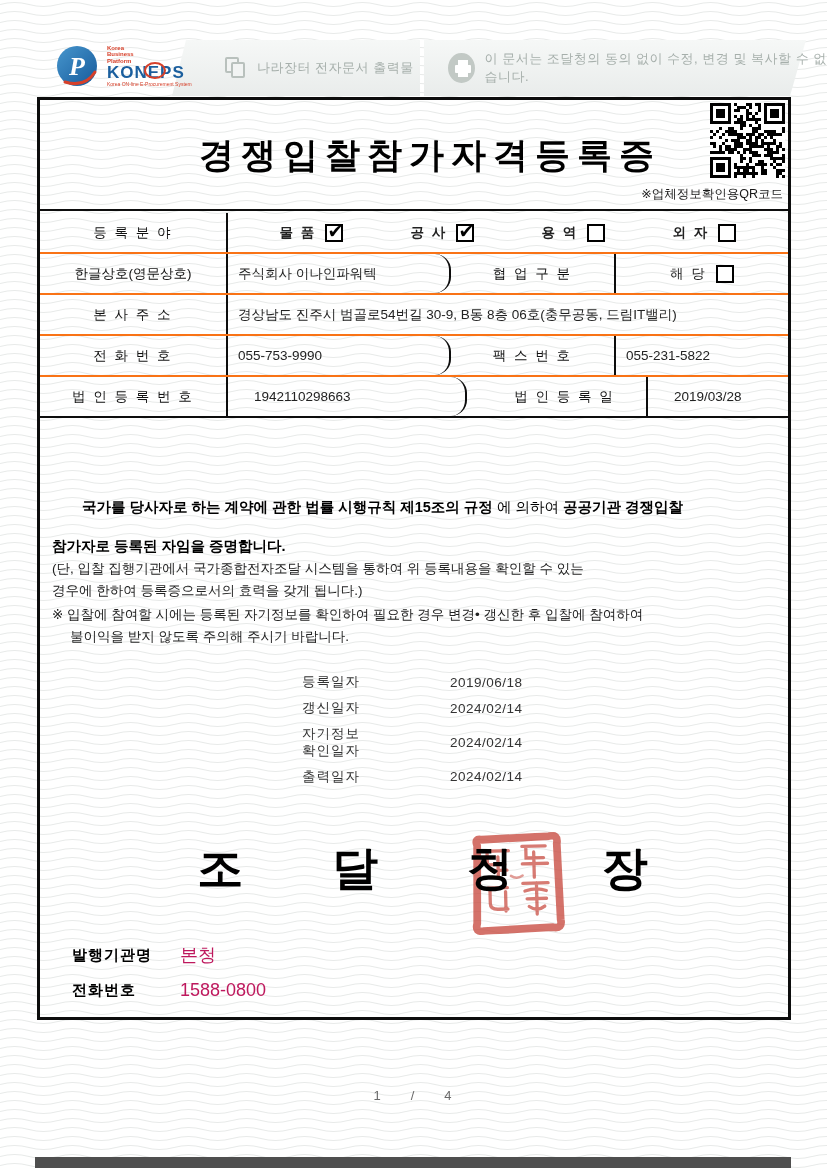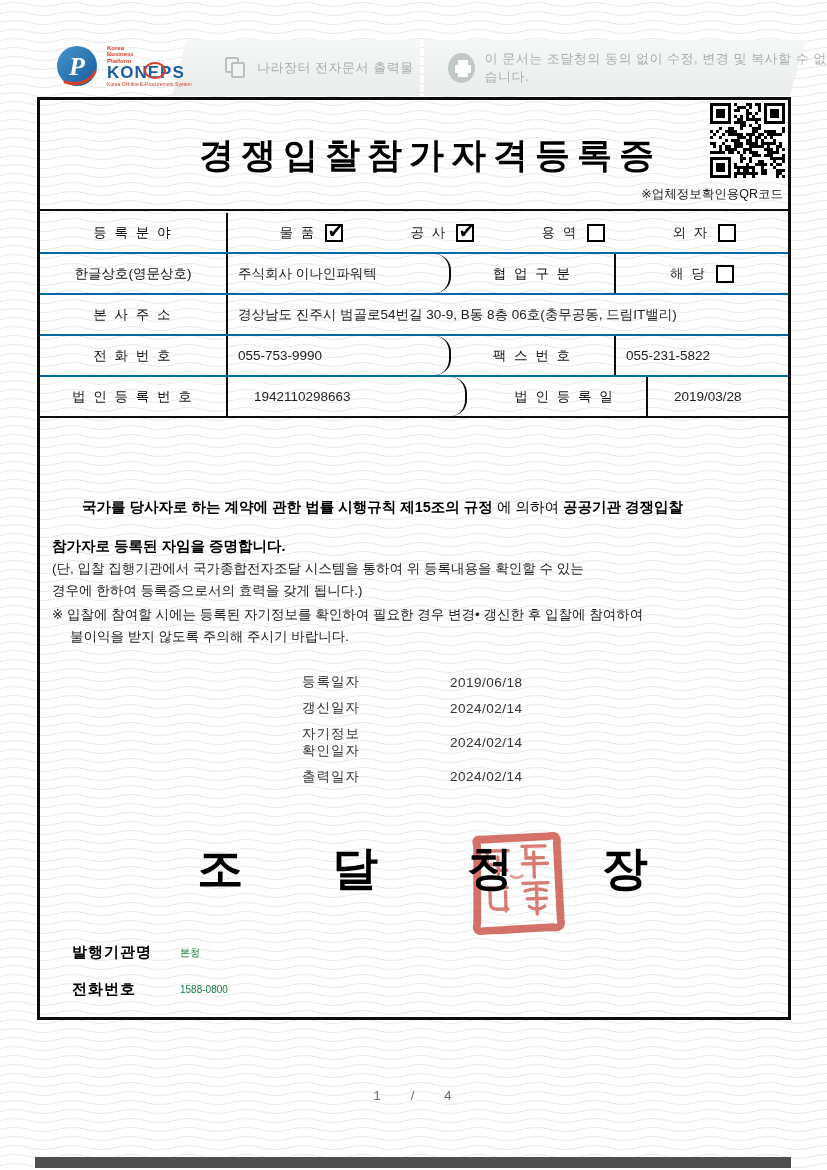--- a/index.html
+++ b/index.html
@@ -37,21 +37,21 @@
   
   .doc-box { position:absolute; left:37px; top:97px; width:754px; height:923px; border:3px solid #0d0d0d; background:transparent; z-index:1; }
 
   .title-sec { position:relative; height:111px; border-bottom:2px solid #0d0d0d; }
   .doc-title { text-align:center; padding-top:32px; font-size:35px; font-weight:bold; letter-spacing:7px; color:#000;padding-left:32px; }
   .qr-wrap { position:absolute; right:3px; top:3px; width:75px; height:75px; background:#fff; }
   .qr-caption { position:absolute; right:5px; top:86px; font-size:12.5px; color:#1a1a1a; }
 
   
   .tbl { position:absolute; left:0; top:113px; width:748px; }
-  .trow { display:flex; border-bottom:2px solid #0369a1; height:41px; align-items:stretch; }
+  .trow { display:flex; border-bottom:2px solid #f97316; height:41px; align-items:stretch; }
   .trow:last-child { border-bottom:none;gap:16px; }
   .tcell { display:flex; align-items:center; font-size:13.5px; padding:0 10px; border-right:2px solid #0d0d0d; }
   .tcell:last-child { border-right:none; }
   .tlabel { justify-content:center; text-align:center; letter-spacing:2px; color:#111; }
   .c1 { width:188px; flex:none; }
   .c2 { width:223px; flex:none;border-radius:16px; }
   .c3 { width:165px; flex:none; justify-content:center; letter-spacing:2px; }
   .c4 { flex:1; }
   .span-rest { flex:1; }
   .chk-group { flex:1; display:flex; justify-content:space-around; align-items:center; padding:0 18px; }
@@ -71,21 +71,21 @@
   .dates { position:absolute; top:215px; left:262px; width:330px; }
   .date-row { display:flex; margin-bottom:9px; align-items:center; }
   .date-label { width:148px; font-size:13.5px; color:#333; letter-spacing:1px; white-space:pre-line; line-height:1.25; }
   .date-value { font-size:13.5px; color:#333; letter-spacing:0.5px; }
 
   .issuer-line { position:absolute; top:738px; left:0; width:748px; text-align:center; font-size:46px; font-weight:bold; letter-spacing:38px; color:#000; padding-left:55px; z-index:3; }
   .seal { position:absolute; top:733px; left:428px; width:98px; height:101px; z-index:2; transform:rotate(-1.5deg); opacity:0.92; }
 
   .org-row { position:absolute; left:32px; display:flex; align-items:center; }
   .org-label { font-size:15px; font-weight:bold; letter-spacing:1px; width:108px; color:#000; }
-  .org-value { font-size:10px; color:#15803d; }
+  .org-value { font-size:18px; color:#be185d; }
   .org-1 { top:843px; }
   .org-2 { top:880px;justify-content:center; }
 
   
   .page-num { position:absolute; left:0; top:1088px; width:827px; text-align:center; font-size:13px; color:#6a6a6a; letter-spacing:2px; z-index:2; }
   .page-num span { margin:0 14px; }
   .bottom-bar { position:absolute; left:35px; top:1157px; width:756px; height:11px; background:#4f4f4f; z-index:2; }
 </style>
 </head>
 <body>
@@ -474,21 +474,21 @@
             <rect x="72" y="72" width="3" height="3"></rect>
           </svg>
       </div>
       <div class="qr-caption">※업체정보확인용QR코드</div>
     </div>
 
     <div class="tbl">
 
       <div class="trow">
         <div class="tcell tlabel c1">등 록 분 야</div>
-        <div class="tcell span-rest chk-group" style="border-right:none;">
+        <div class="tcell span-rest chk-group" style="border-right:none;font-weight:bold;">
           <div class="chk-item">
             <span>물 품</span>
             <span class="chk-box checked"></span>
           </div>
           <div class="chk-item">
             <span>공 사</span>
             <span class="chk-box checked"></span>
           </div>
           <div class="chk-item">
             <span>용 역</span>

